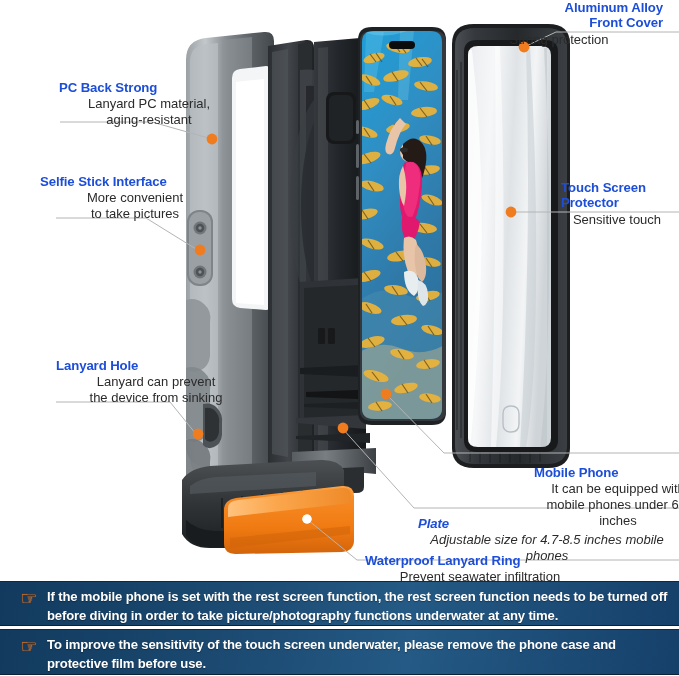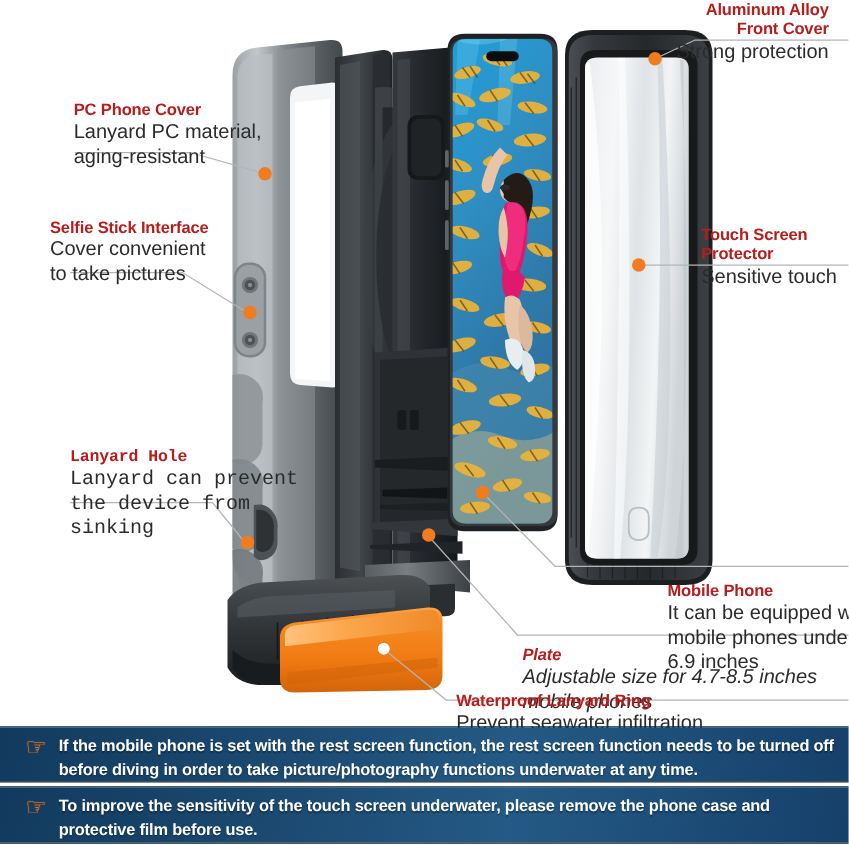--- a/index.html
+++ b/index.html
@@ -20,32 +20,33 @@
     width: 679px;
     height: 676px;
     background: #ffffff;
   }
 
   
   .callout { position: absolute; }
   .callout .c-title {
     font-size: 13.2px;
     font-weight: 700;
-    color: #b91c1c;
+    color: #1d4ed8;
     line-height: 1.16;
     letter-spacing: -0.1px;
     white-space: pre-line;
   }
   .callout .c-sub {
-    font-size: 16px;
+    font-size: 13px;
     font-weight: 400;
     color: #2b2b2b;
     line-height: 1.22;
     margin-top: 1px;
     white-space: pre-line;
+    text-align: center;
   }
   .callout.right-align { text-align: right; }
 
   
   #leaders {
     position: absolute; left: 0; top: 0;
     width: 679px; height: 676px;
     pointer-events: none;
   }
 
@@ -419,38 +420,38 @@
     </g>
   </svg>
 
   <div class="callout right-align" style="left:455px; top:0px; width:208px;">
     <div class="c-title">Aluminum Alloy
 Front Cover</div>
     <div class="c-sub">Strong protection</div>
   </div>
 
   <div class="callout" style="left:59px; top:80px; width:180px;">
-    <div class="c-title">PC Phone Cover</div>
+    <div class="c-title">PC Back Strong</div>
     <div class="c-sub">Lanyard PC material,
 aging-resistant</div>
   </div>
 
   <div class="callout" style="left:40px; top:174px; width:190px;">
     <div class="c-title">Selfie Stick Interface</div>
-    <div class="c-sub">Cover convenient
+    <div class="c-sub">More convenient
 to take pictures</div>
   </div>
 
   <div class="callout" style="left:561px; top:180px; width:112px;">
     <div class="c-title">Touch Screen
 Protector</div>
     <div class="c-sub">Sensitive touch</div>
   </div>
 
-  <div class="callout" style="left:56px; top:358px; width:200px;font-family:Liberation Mono, monospace;">
+  <div class="callout" style="left:56px; top:358px; width:200px;">
     <div class="c-title">Lanyard Hole</div>
     <div class="c-sub">Lanyard can prevent
 the device from sinking</div>
   </div>
 
   <div class="callout" style="left:534px; top:465px; width:168px;">
     <div class="c-title">Mobile Phone</div>
     <div class="c-sub">It can be equipped with
 mobile phones under 6.9 inches</div>
   </div>

